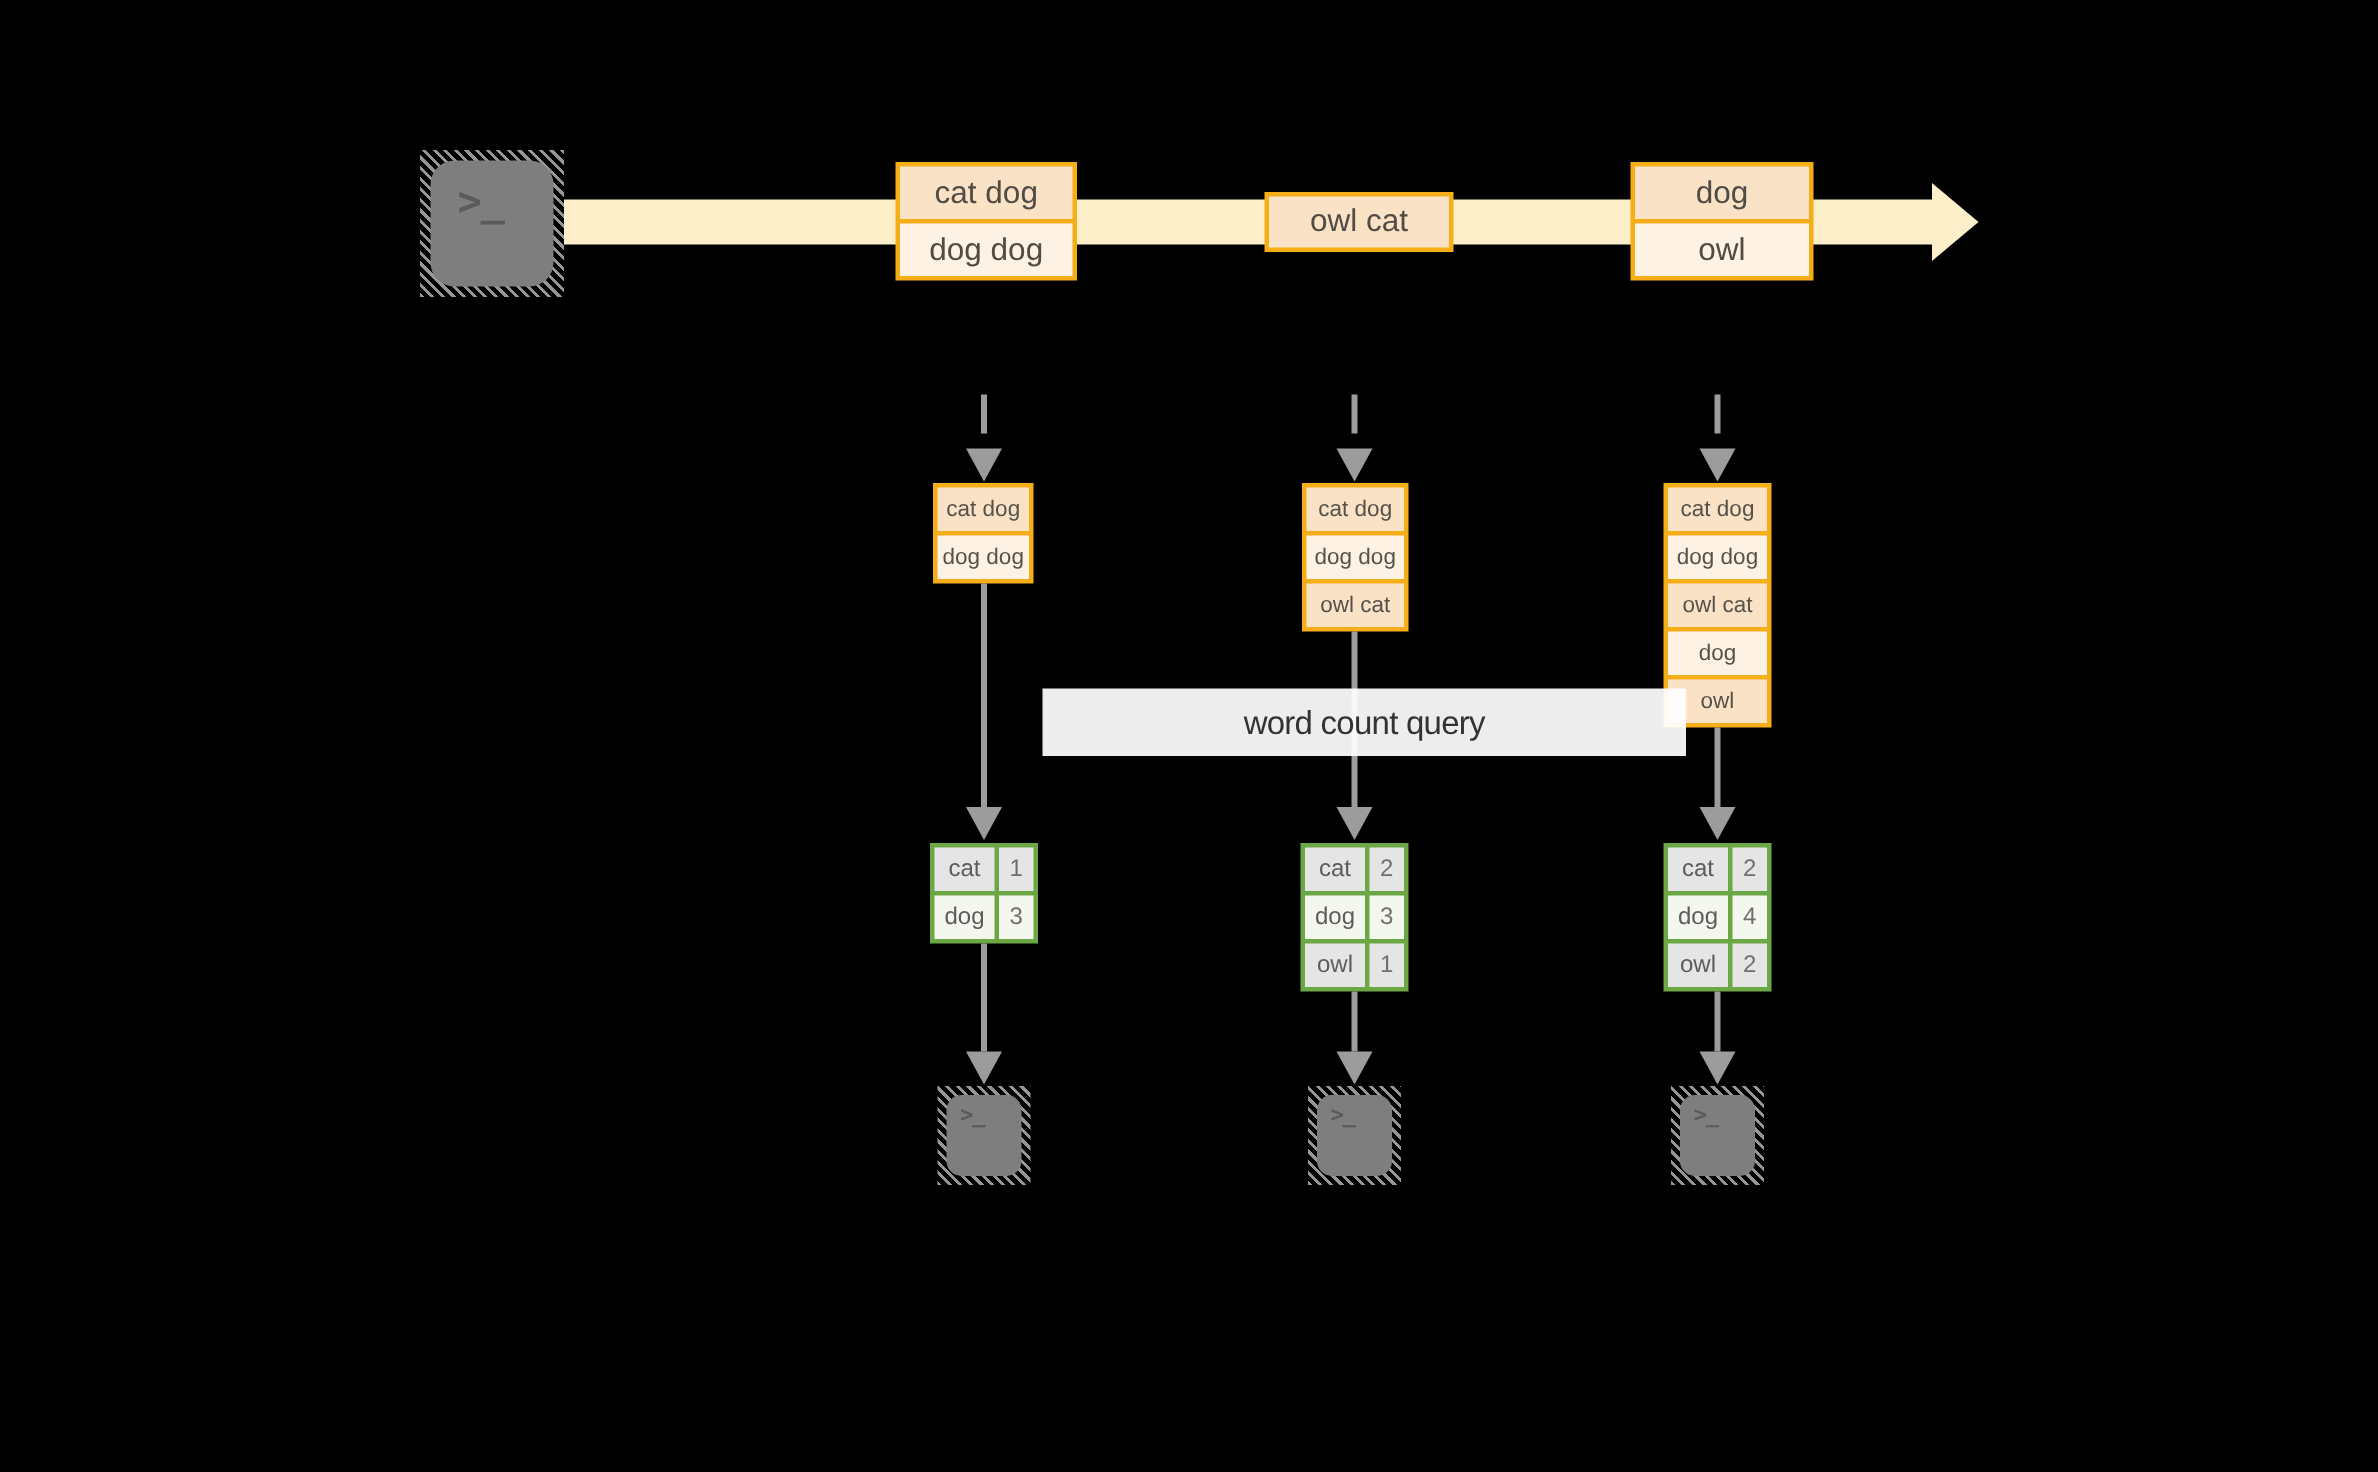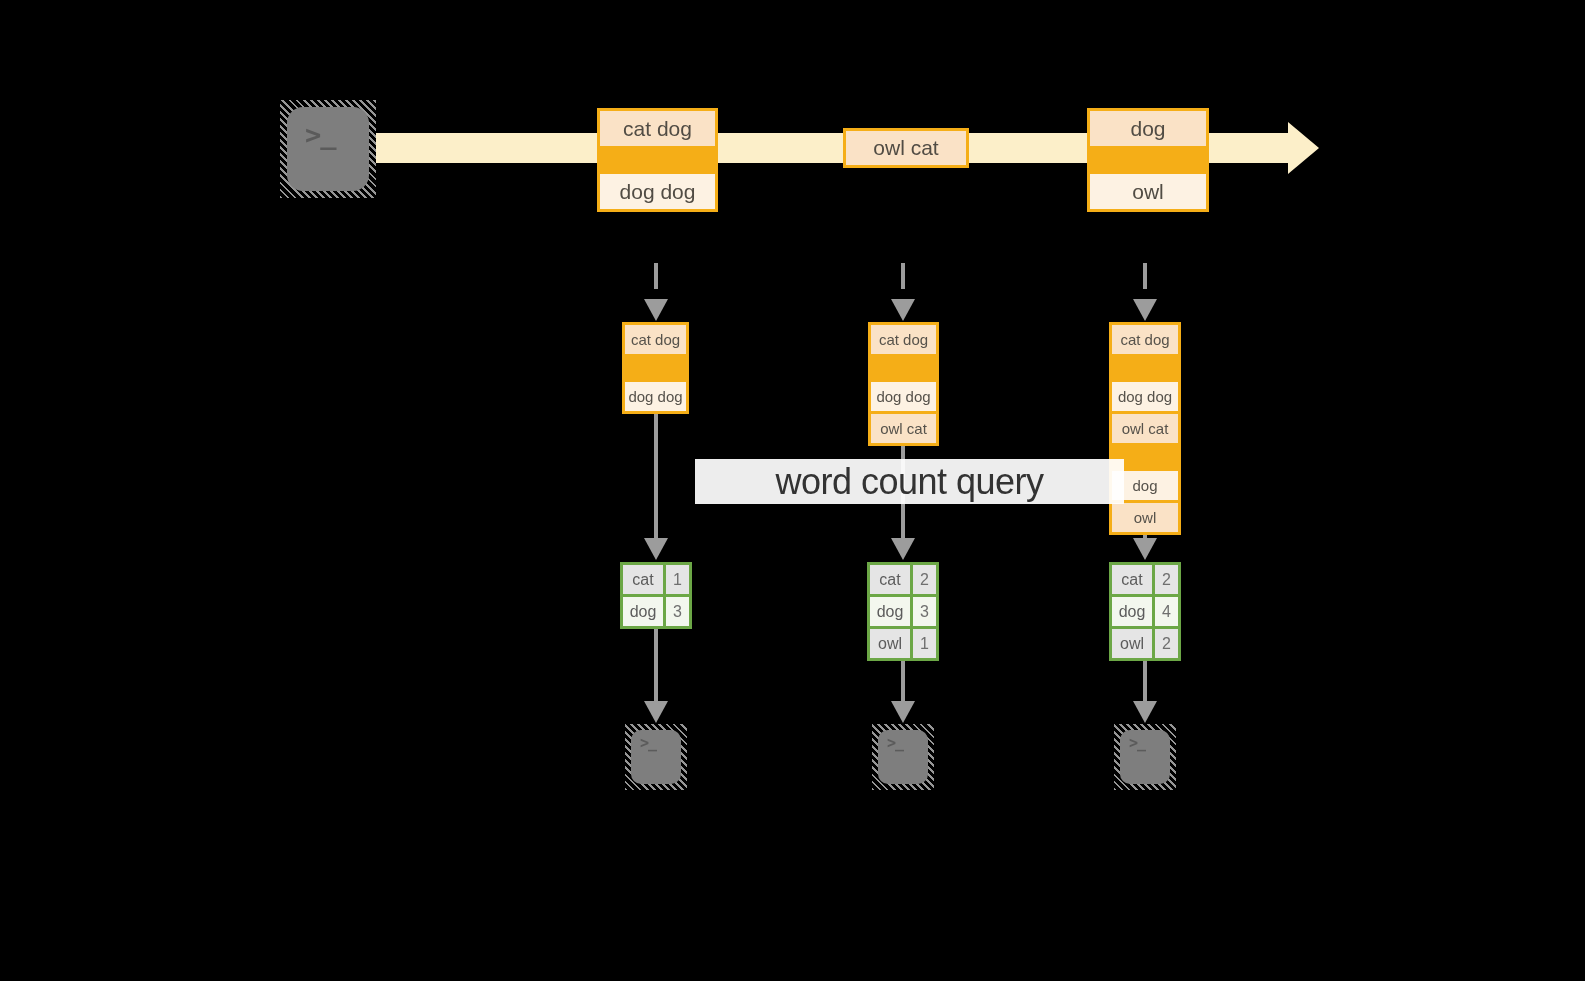--- a/index.html
+++ b/index.html
@@ -9,33 +9,33 @@
   }
   
   .band{position:absolute;left:370px;top:133px;width:918px;height:30px;background:#FCEFC9;z-index:0;}
   .band-head{position:absolute;left:1288px;top:122px;width:0;height:0;
     border-top:26px solid transparent;border-bottom:26px solid transparent;border-left:31px solid #FCEFC9;z-index:0;}
   
   .batch{position:absolute;background:#F5AE17;padding:3px;display:grid;gap:3px;z-index:2;}
   .batch-row{height:35px;display:flex;align-items:center;justify-content:center;
     font-size:21px;color:#514c44;}
   .fill-a{background:#FAE2C6;}
-  .fill-b{background:#FDF2E3;margin-top:25px;}
+  .fill-b{background:#FDF2E3;}
   
   .stack{position:absolute;background:#F5AE17;padding:3px;display:grid;gap:3px;z-index:2;}
   .stack-row{height:29px;display:flex;align-items:center;justify-content:center;
     font-size:15px;color:#56524b;}
   
   .vline{position:absolute;width:4px;background:#9C9C9C;z-index:1;}
   .vdash{position:absolute;width:4px;height:26px;background:#9C9C9C;z-index:1;}
   .vhead{position:absolute;width:0;height:0;z-index:1;
     border-left:12px solid transparent;border-right:12px solid transparent;border-top:22px solid #9C9C9C;}
   
   .query-label{position:absolute;left:695px;top:459px;width:429px;height:45px;
-    background:rgba(255,255,255,0.93);color:#333;font-size:36px;
+    background:rgba(255,255,255,0.93);color:#333;font-size:22px;
     display:flex;align-items:center;justify-content:center;z-index:3;letter-spacing:-0.5px;}
   
   .wc-table{position:absolute;background:#6CA746;padding:3px;display:grid;
     grid-template-columns:40px 23px;gap:3px;z-index:2;}
   .wc-cell{height:29px;display:flex;align-items:center;justify-content:center;
     font-size:16px;color:#5c5c5c;}
   .wc-count{color:#6f6f6f;}
   .gfill-a{background:#e5e5e5;}
   .gfill-b{background:#F3F7EE;}
   

